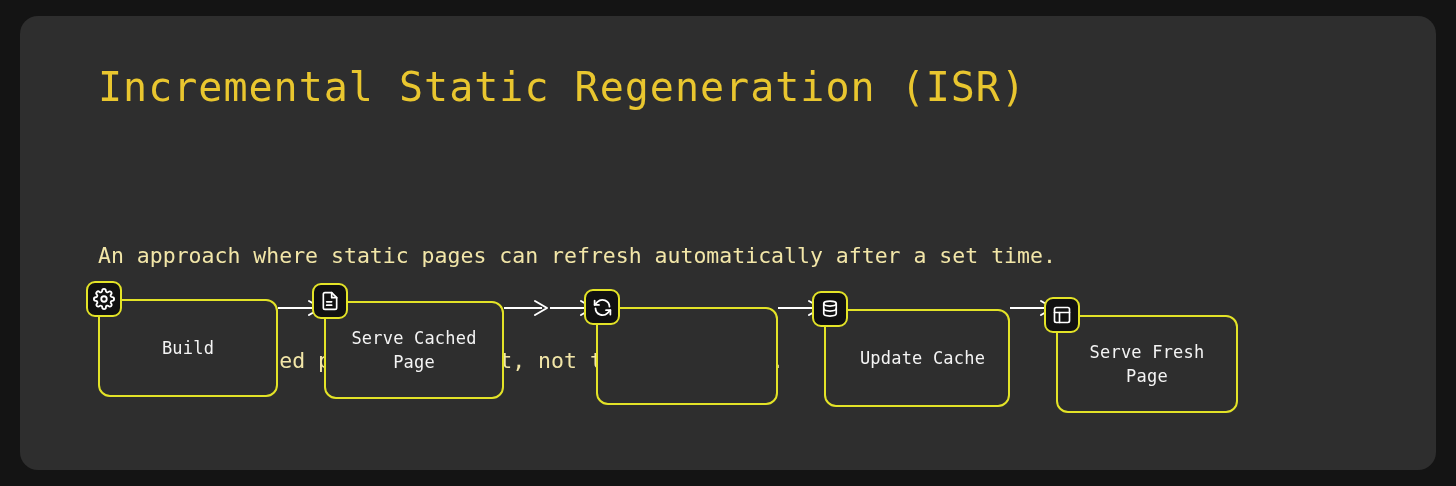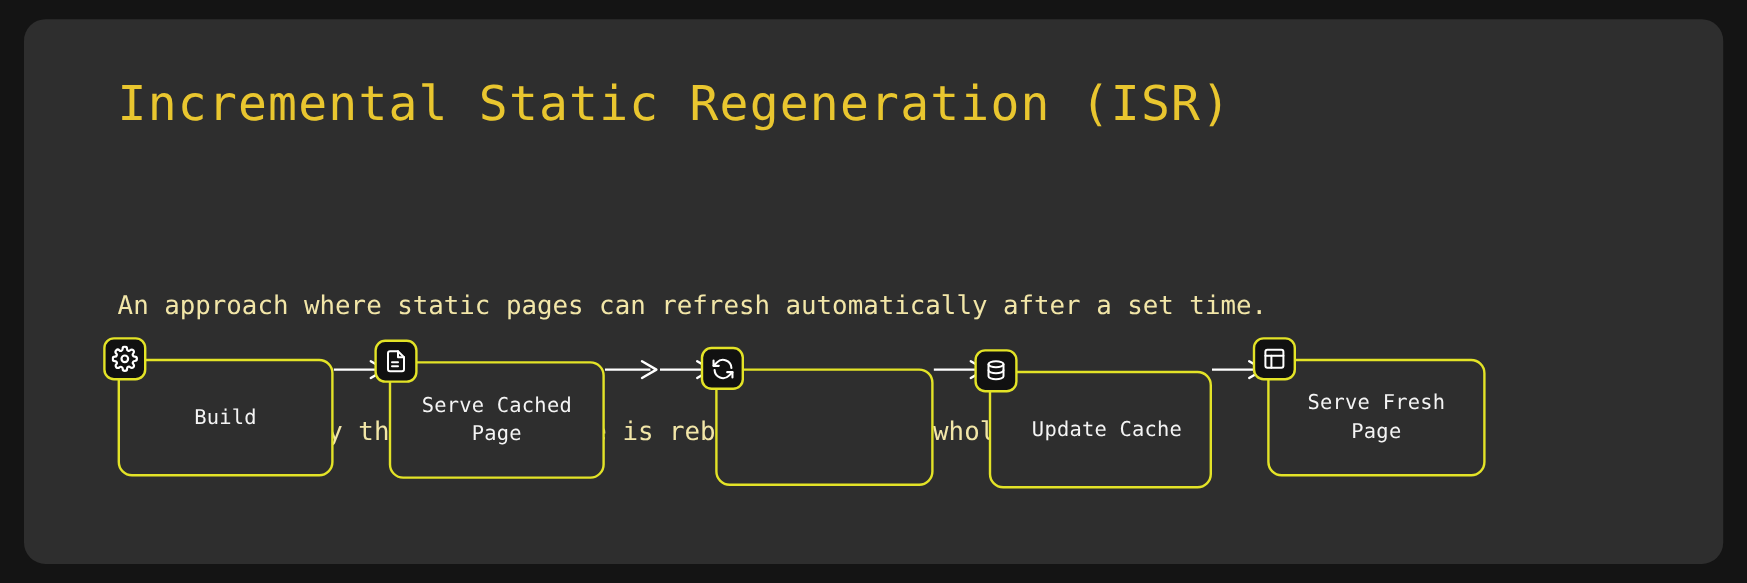--- a/index.html
+++ b/index.html
@@ -47,21 +47,21 @@
   
   #subtitle {
     position: absolute;
     left: 78px;
     top: 152px;
     font-size: 21.5px;
     color: #f2e6a8;
     line-height: 35px;
     white-space: pre;
   }
-  #subtitle .ln { display: block; text-align: center; }
+  #subtitle .ln { display: block; }
 
   
   #flow {
     position: absolute;
     left: 78px;
     top: 283px;
     width: 1290px;
     height: 130px;
     display: flex;
     justify-content: flex-start;
@@ -114,21 +114,21 @@
     position: relative;
   }
   .arrow svg { display: block; }
 
   
   .nudge-0 { margin-top: 0px; }
   .nudge-1 { margin-top: 2px; }
   .nudge-2 { margin-top: 0px; }
   .nudge-3 { margin-top: 8px; }
   .nudge-4 { margin-top: 10px; padding-left: 11px; }
-  .nudge-5 { }
+  .nudge-5 { margin-top: 16px; }
 </style>
 </head>
 <body>
 
 <div id="stage">
 
   <div id="panel">
 
     <div id="title">Incremental Static Regeneration (ISR)</div>
 

